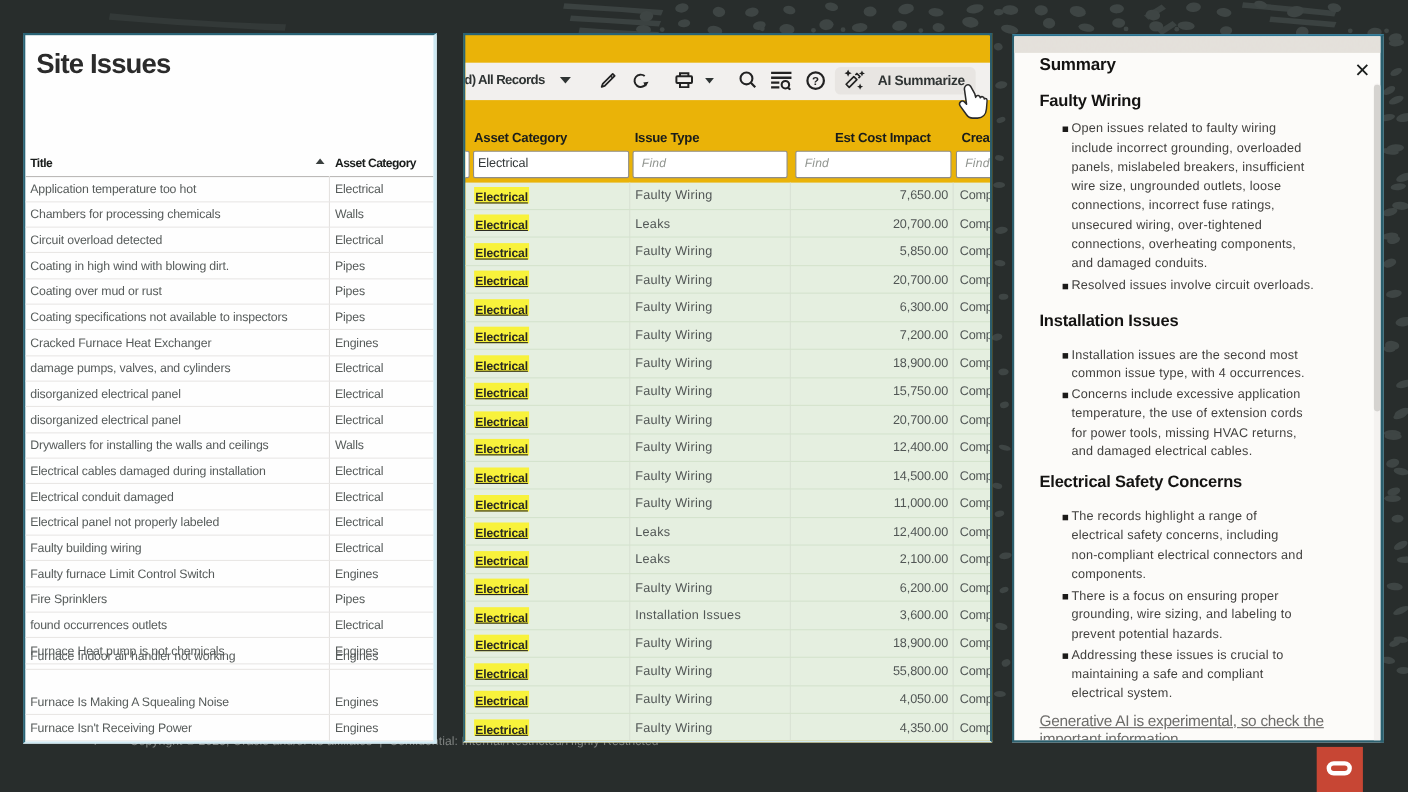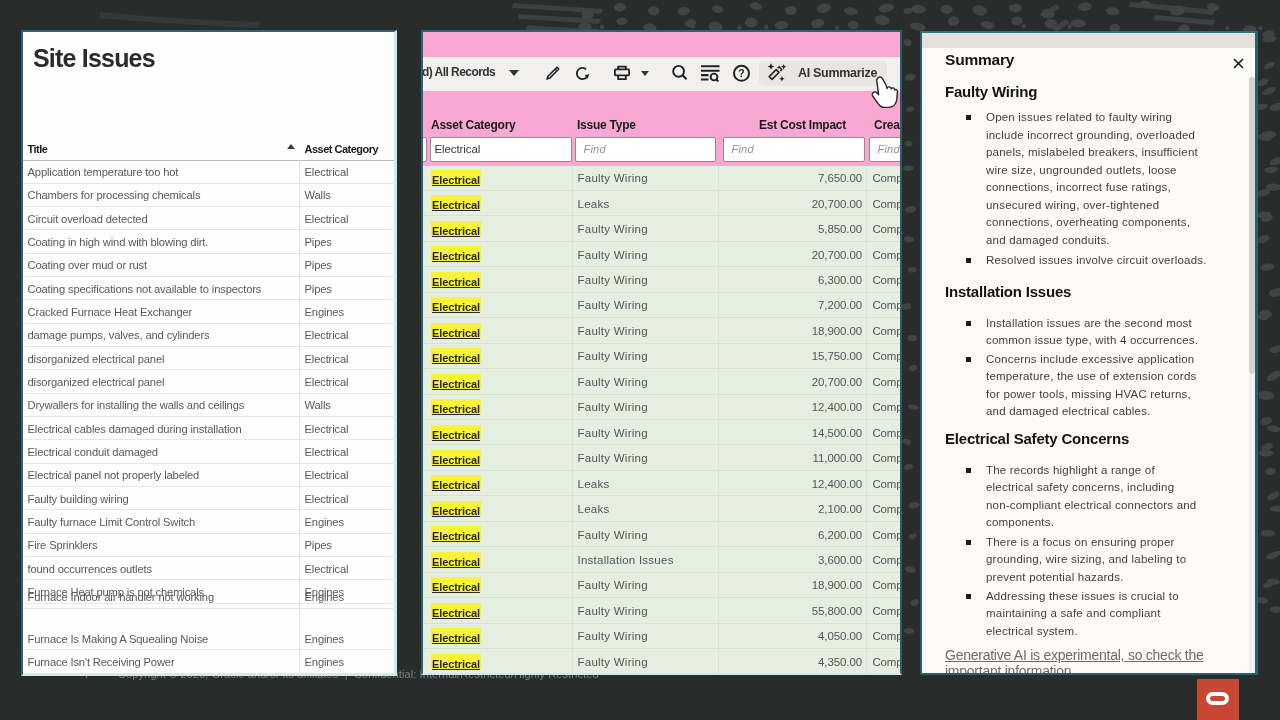--- a/index.html
+++ b/index.html
@@ -5,21 +5,21 @@
   html,body{margin:0;padding:0;}
   body{width:1280px;height:720px;background:#282d2c;position:relative;overflow:hidden;
        font-family:"Liberation Sans",sans-serif;}
   .abs{position:absolute;}
   #copyline{position:absolute;left:84px;top:668px;font-size:11px;color:#7e8280;letter-spacing:0.1px;z-index:1;white-space:nowrap;}
   
   #lp{position:absolute;left:21px;top:30px;width:376px;height:646px;box-sizing:border-box;
       background:#fefefe;border-top:2px solid #2a6375;border-left:2px solid #2a6375;
       border-right:3px solid #cfe9f3;border-bottom:2px solid #cfe9f3;overflow:hidden;z-index:2;}
   #mp{position:absolute;left:421px;top:30px;width:481px;height:645px;box-sizing:border-box;
-      background:#f9a8d4;border-top:2px solid #2a6375;border-left:2px solid #2a6375;
+      background:#eab308;border-top:2px solid #2a6375;border-left:2px solid #2a6375;
       border-right:2px solid #2c5d6c;border-bottom:2px solid #cfe9f3;overflow:hidden;z-index:2;}
   #sp{position:absolute;left:920px;top:31px;width:338px;height:644px;box-sizing:border-box;
       background:#fcfbf9;border-top:2px solid #2b7390;border-left:2px solid #2b5e6d;
       border-right:3px solid #2a5f6e;border-bottom:2px solid #2a5f6e;overflow:hidden;z-index:2;}
   #lp .in,#mp .in,#sp .in{position:absolute;}
   
   #lp-title{left:10px;top:14px;font-size:25px;font-weight:bold;color:#2b2b2b;letter-spacing:-0.8px;line-height:25px;text-align:right;}
   #lp-toolbar{left:0;top:51px;width:371px;height:33px;background:#f2f0ee;}
   .tbtxt{position:absolute;font-size:12px;font-weight:bold;color:#2f3433;letter-spacing:-0.75px;line-height:33px;white-space:nowrap;}
   .tri-d{position:absolute;width:0;height:0;border-left:5px solid transparent;border-right:5px solid transparent;border-top:6px solid #2f3433;}
@@ -45,21 +45,21 @@
   .grow .hl{position:absolute;left:8px;top:4.5px;height:15px;background:#f8f23b;padding:0 1px;}
   .grow .hl span{font-size:11px;font-weight:bold;color:#2a2a22;text-decoration:underline;letter-spacing:-0.1px;line-height:15px;display:inline-block;}
   .grow .it{position:absolute;left:154.5px;top:50%;transform:translateY(-50%);font-size:11.5px;color:#515655;letter-spacing:0.25px;white-space:nowrap;}
   .grow .am{position:absolute;right:38px;top:50%;transform:translateY(-50%);font-size:11.5px;color:#515655;letter-spacing:-0.1px;white-space:nowrap;}
   .grow .cr{position:absolute;left:449.5px;top:50%;transform:translateY(-50%);font-size:11.5px;color:#515655;letter-spacing:-0.2px;white-space:nowrap;}
   .gv{position:absolute;top:133.5px;width:1px;height:509.5px;background:#d9e2d4;}
   
   #sp-noise{left:0;top:0;width:333px;height:15px;background:#e3dfd9;}
   #sp-title{left:23px;top:18px;font-size:15.5px;font-weight:bold;color:#141312;letter-spacing:-0.2px;text-align:right;}
   .shdr{position:absolute;left:23px;font-size:15px;line-height:17px;font-weight:bold;color:#141312;letter-spacing:-0.2px;white-space:nowrap;}
-  .sbul{position:absolute;left:64px;font-size:11.5px;color:#403f3d;letter-spacing:0.2px;line-height:17.5px;white-space:nowrap;}
+  .sbul{position:absolute;left:52px;font-size:11.5px;color:#403f3d;letter-spacing:0.2px;line-height:17.5px;white-space:nowrap;}
   .sq{position:absolute;left:43.5px;width:5px;height:5px;background:#1c1b1a;}
   #sp-foot{left:23px;top:614px;font-size:14px;color:#6d6c6a;letter-spacing:-0.25px;text-decoration:underline;}
   #sp-sbar{left:327px;top:43px;width:6px;height:600px;background:#f4f2f0;border-radius:3px;}
   #sp-thumb{left:327px;top:44px;width:6px;height:297px;background:#d5d3d0;border-radius:3px;}
   
   #ologo{position:absolute;left:1197px;top:679px;width:42px;height:41px;background:#c74634;z-index:3;}
   #ologo .o{position:absolute;left:9px;top:12.5px;width:14.5px;height:5px;border:4.4px solid #fff;border-radius:7px;}
 </style>
 </head>
 <body>

